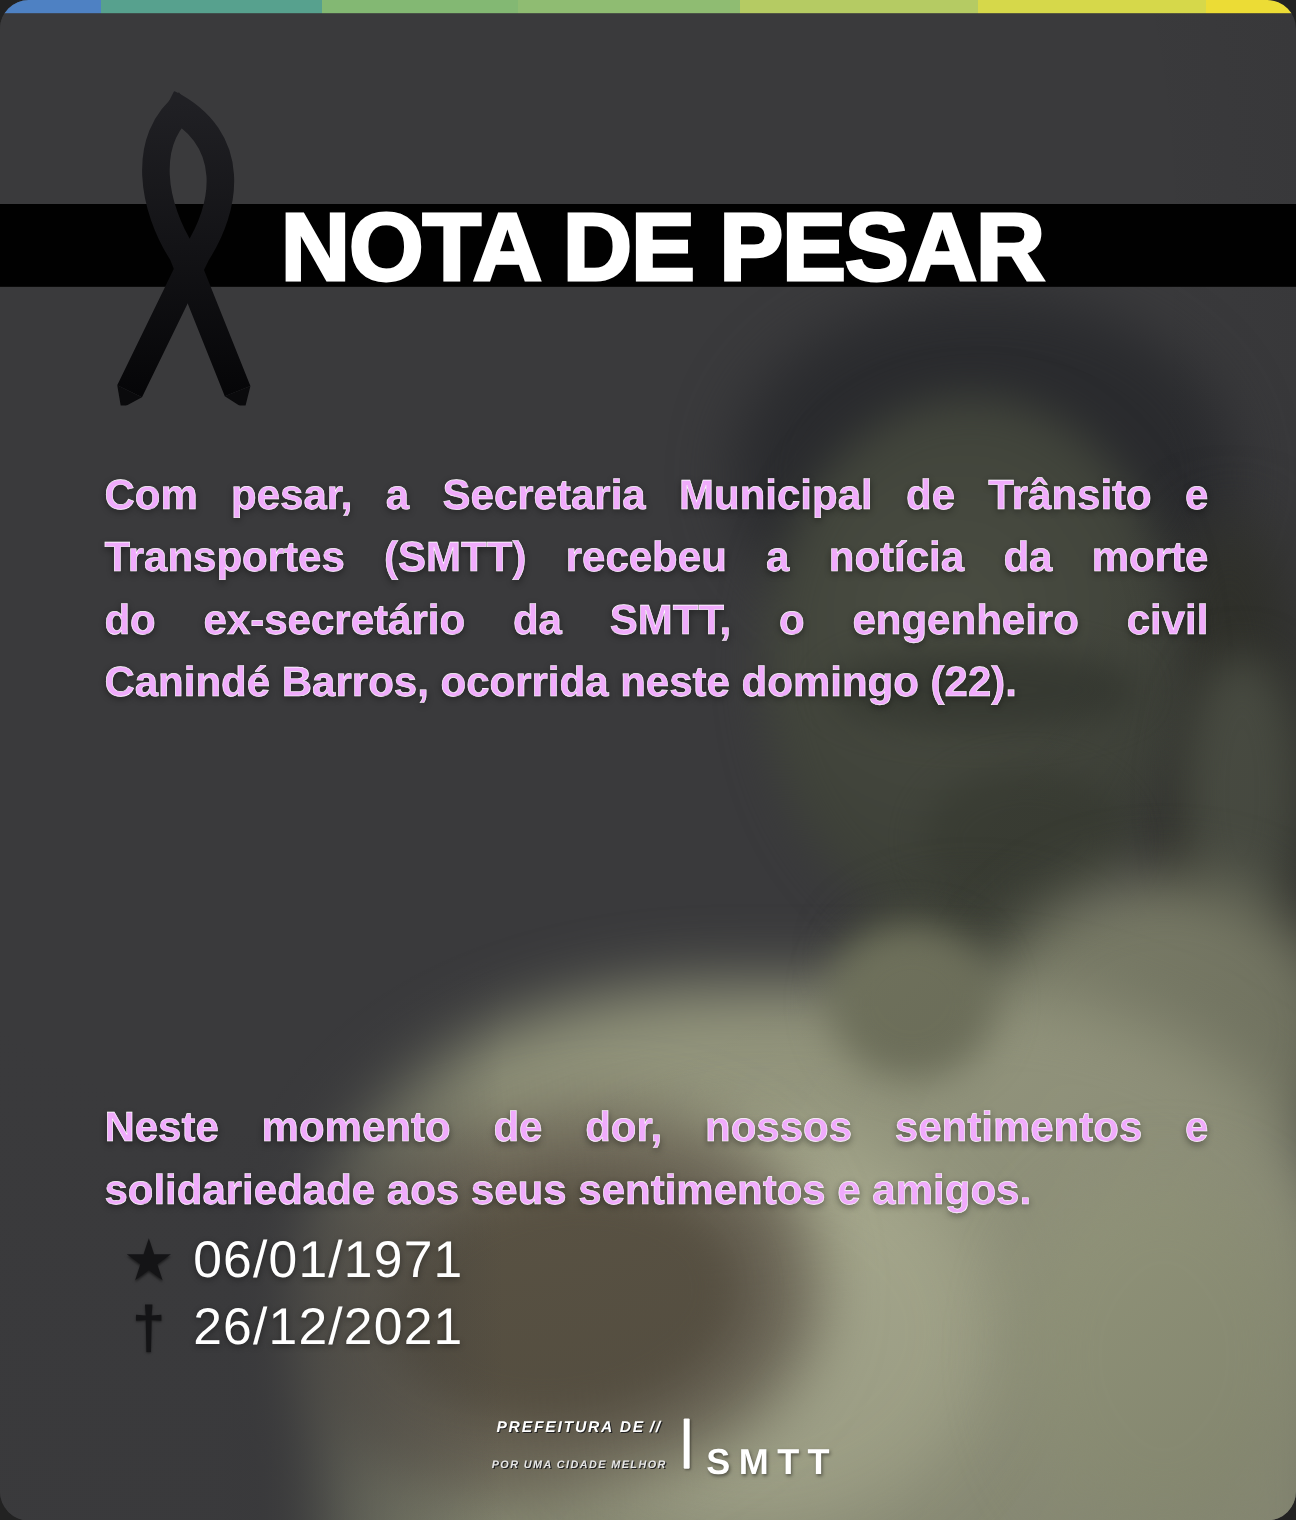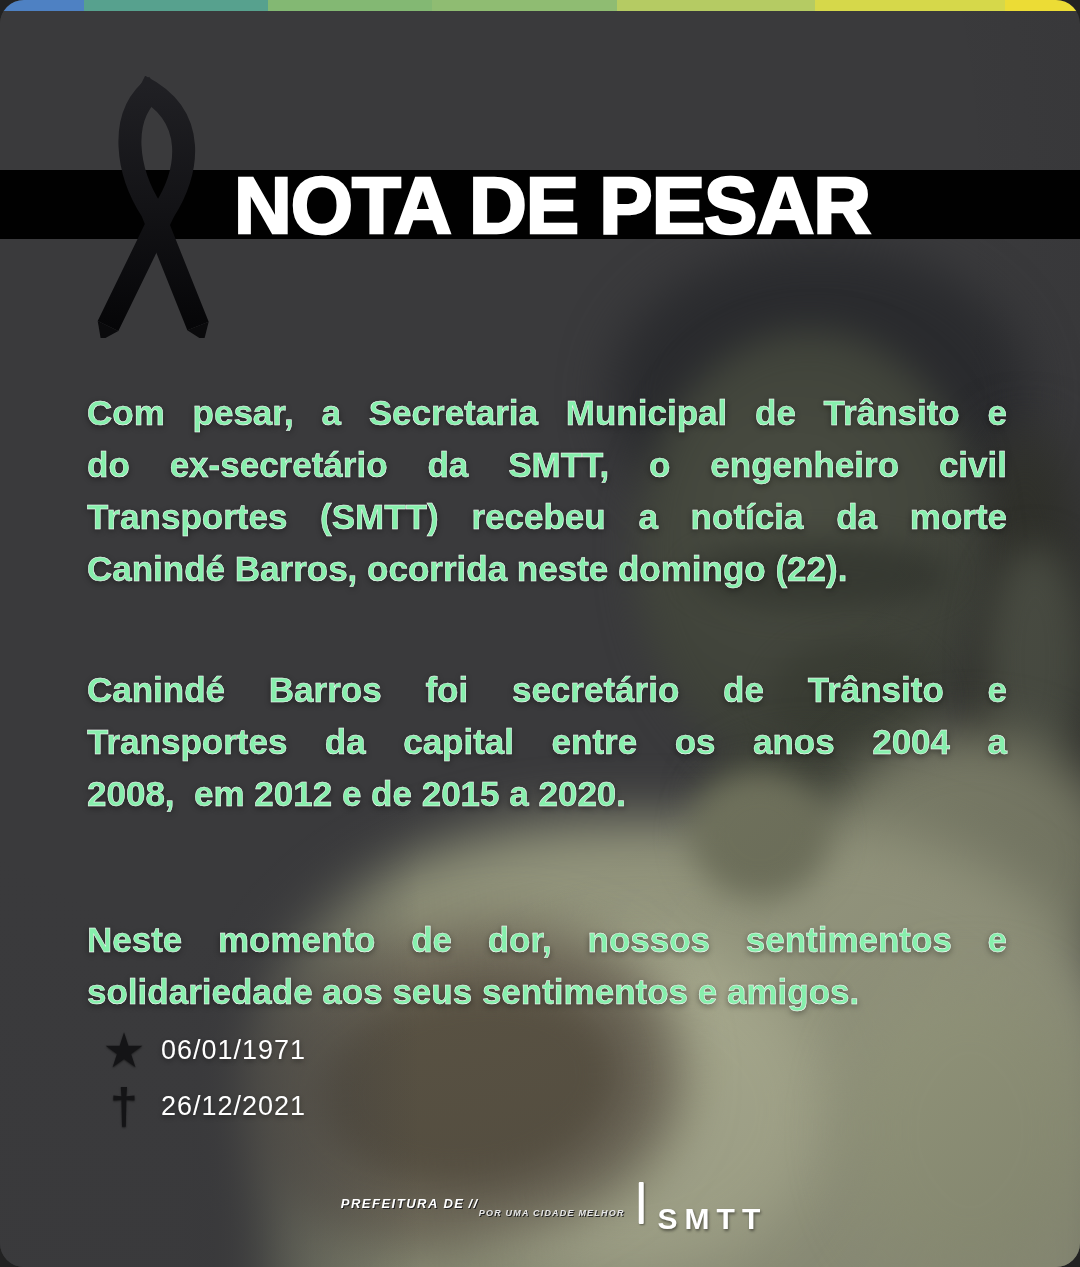--- a/index.html
+++ b/index.html
@@ -32,35 +32,35 @@
       radial-gradient(130% 130% at 30% 15%,rgba(0,0,0,0) 45%,rgba(18,18,20,.28) 100%);}
   
   .band{position:absolute;left:0;top:170px;width:100%;height:69px;background:#010101;display:flex;align-items:center;z-index:2;}
   .title{margin:0 0 0 234px;color:#fff;font-weight:700;font-size:80px;line-height:69px;
          letter-spacing:-1px;-webkit-text-stroke:2.5px #fff;padding-top:2px;white-space:nowrap;}
   
   .ribbon{position:absolute;left:82px;top:76px;width:152px;height:262px;z-index:3;}
   
   .para{position:absolute;left:87px;width:920px;z-index:2;}
   .p1{top:387px;} .p2{top:664px;} .p3{top:874px;margin-top:40px;}
-  .pline{color:#86efac;font-weight:700;font-size:35px;line-height:52px;
+  .pline{color:#f0abfc;font-weight:700;font-size:35px;line-height:52px;
          -webkit-text-stroke:.5px #fff;text-shadow:0 2px 6px rgba(0,0,0,.45);
          text-align:justify;text-align-last:justify;white-space:nowrap;}
   .pline.last{text-align-last:left;}
   
   .dates{position:absolute;left:87px;top:1022px;z-index:2;}
   .date-row{display:flex;align-items:center;height:56px;}
   .date-icon{width:74px;text-align:center;color:#141416;text-shadow:0 1px 2px rgba(0,0,0,.5);}
   .date-icon.star{font-size:48px;}
   .date-icon.cross{font-size:50px;font-weight:700;line-height:1;}
-  .date-text{color:#fff;font-size:27px;font-weight:400;letter-spacing:1px;text-shadow:0 2px 5px rgba(0,0,0,.4);}
+  .date-text{color:#fff;font-size:43px;font-weight:400;letter-spacing:1px;text-shadow:0 2px 5px rgba(0,0,0,.4);}
   
   .logo{position:absolute;top:1170px;left:50%;transform:translateX(-50%);margin-left:14px;
         display:flex;align-items:center;gap:14px;z-index:2;}
-  .logo-left{display:flex;flex-direction:row;align-items:center;}
+  .logo-left{display:flex;flex-direction:column;align-items:center;}
   .logo-top{color:#fff;font-size:13px;font-weight:700;font-style:italic;letter-spacing:1.5px;
             text-shadow:1px 1px 0 #222;white-space:nowrap;}
   .logo-top .slashes{margin-left:4px;}
   .logo-city{color:#fff;font-size:48px;font-weight:700;font-style:italic;line-height:1.0;white-space:nowrap;
      text-shadow:-2px -2px 0 #1c1c1c,2px -2px 0 #1c1c1c,-2px 2px 0 #1c1c1c,3px 3px 0 #1c1c1c,5px 6px 8px rgba(0,0,0,.5);}
   .logo-slogan{color:#e6e6e6;font-size:9px;font-weight:700;font-style:italic;letter-spacing:1.2px;margin-top:19px;
      text-shadow:1px 1px 0 #222;white-space:nowrap;}
   .logo-sep{width:5px;height:42px;background:#fff;border-radius:1px;box-shadow:1px 1px 2px rgba(0,0,0,.4);}
   .logo-org{color:#fff;font-size:30px;font-weight:700;letter-spacing:7px;text-shadow:1px 2px 3px rgba(0,0,0,.45);margin-top:32px;}
 </style>
@@ -100,30 +100,25 @@
       </linearGradient>
     </defs>
     <path d="M 116 250 L 70 135 C 46 98, 34 40, 74 10" fill="none" stroke="url(#rg)" stroke-width="23"></path>
     <path d="M 26 250 L 82 135 C 106 98, 118 40, 58 10" fill="none" stroke="url(#rg)" stroke-width="23"></path>
     <polygon points="105.3,254.3 126.7,245.7 121.9,264.8" fill="#0a0a0c"></polygon>
     <polygon points="36.3,255 15.7,245 19,264.4" fill="#0a0a0c"></polygon>
   </svg>
 
   <div class="para p1">
     <div class="pline">Com pesar, a Secretaria Municipal de Trânsito e</div>
+    <div class="pline">Transportes (SMTT) recebeu a notícia da morte</div>
     <div class="pline">do ex-secretário da SMTT, o engenheiro civil</div>
-    <div class="pline">Transportes (SMTT) recebeu a notícia da morte</div>
     <div class="pline last">Canindé Barros, ocorrida neste domingo (22).</div>
   </div>
 
-  <div class="para p2">
-    <div class="pline">Canindé Barros foi secretário de Trânsito e</div>
-    <div class="pline">Transportes da capital entre os anos 2004 a</div>
-    <div class="pline last">2008,&nbsp; em 2012 e de 2015 a 2020.</div>
-  </div>
 
   <div class="para p3">
     <div class="pline">Neste momento de dor, nossos sentimentos e</div>
     <div class="pline last">solidariedade aos seus sentimentos e amigos.</div>
   </div>
 
   <div class="dates">
     <div class="date-row">
       <span class="date-icon star">★</span>
       <span class="date-text">06/01/1971</span>

